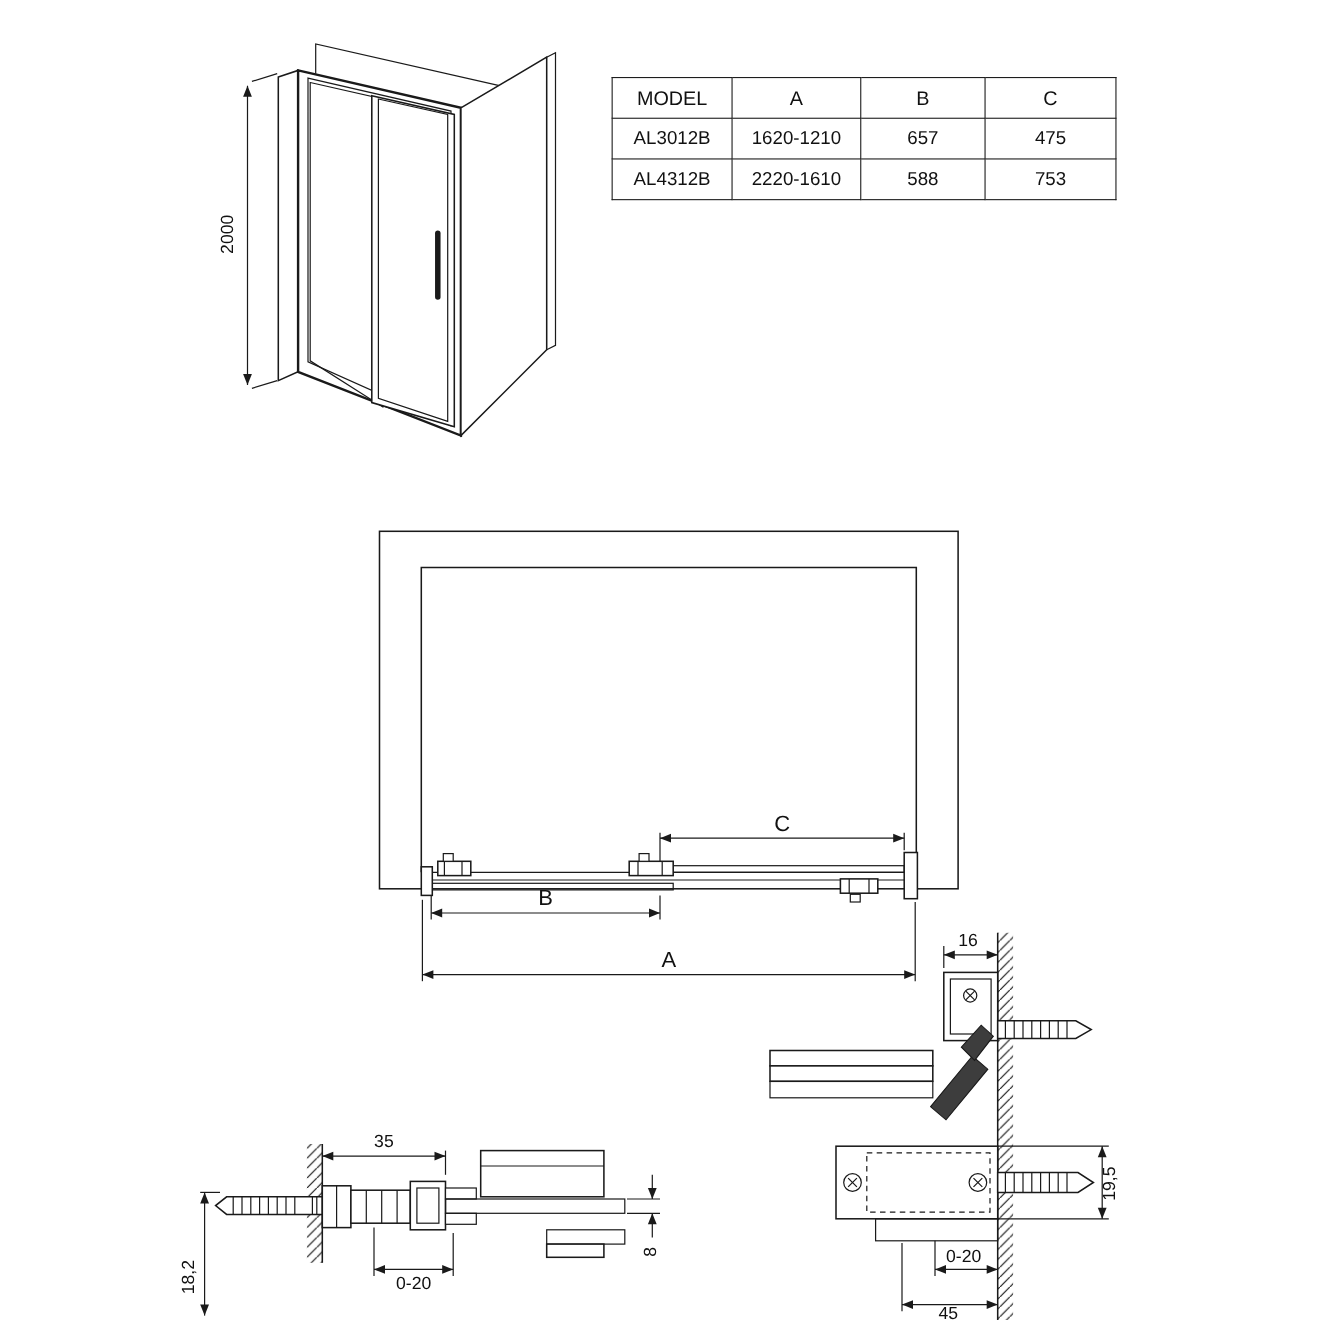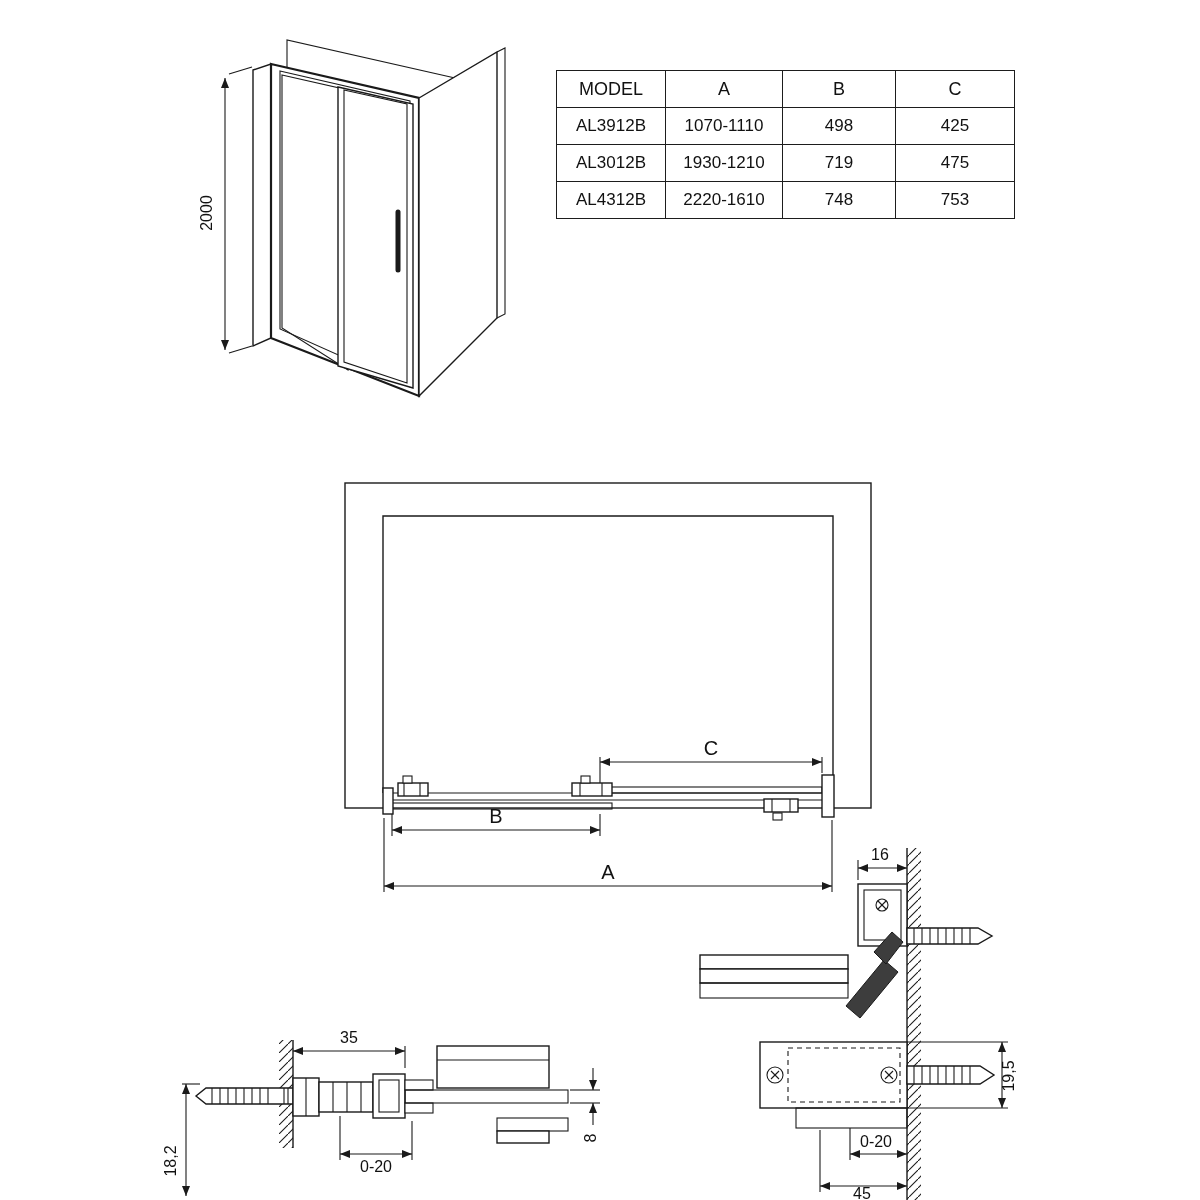--- a/index.html
+++ b/index.html
@@ -285,32 +285,26 @@
     <thead>
       <tr>
         <th>MODEL</th>
         <th>A</th>
         <th>B</th>
         <th>C</th>
       </tr>
     </thead>
     <tbody>
       <tr>
-        <td>AL3912B</td>
-        <td>1070-1110</td>
-        <td>498</td>
-        <td>425</td>
-      </tr>
-      <tr>
         <td>AL3012B</td>
-        <td>1930-1210</td>
-        <td>719</td>
+        <td>1620-1210</td>
+        <td>657</td>
         <td>475</td>
       </tr>
       <tr>
         <td>AL4312B</td>
         <td>2220-1610</td>
-        <td>748</td>
+        <td>588</td>
         <td>753</td>
       </tr>
     </tbody>
   </table>
 </div>
 
 </body></html>

